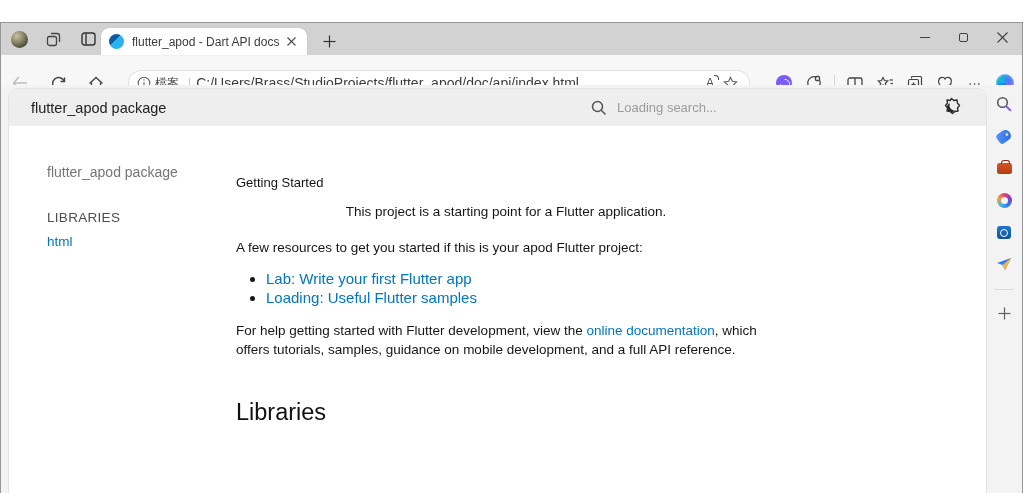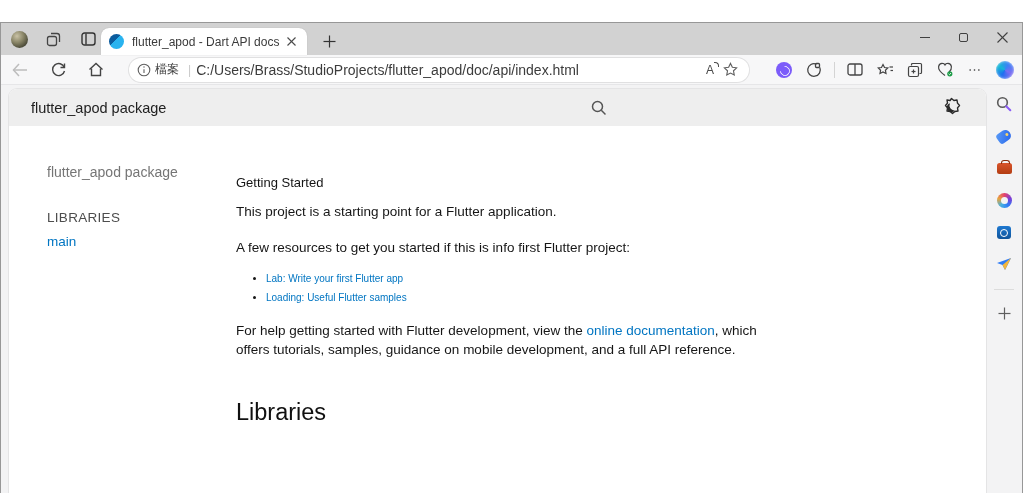--- a/index.html
+++ b/index.html
@@ -19,21 +19,21 @@
              background:linear-gradient(135deg,#0b5c9e 0%, #0b5c9e 42%, #29b3ef 42%, #29b3ef 100%); }
   .tab-title { font-size:12px; color:#3a3a3a; margin-left:8px; white-space:nowrap; overflow:hidden; flex:1; }
   .tab-close { width:16px; height:16px; display:flex; align-items:center; justify-content:center; border-radius:4px; }
   .newtab { position:absolute; left:318px; top:8px; width:20px; height:20px; display:flex; align-items:center; justify-content:center; border-radius:4px; }
   .wincontrols { position:absolute; right:0; top:0; height:32px; display:flex; }
   .winbtn { width:39px; height:28px; display:flex; align-items:center; justify-content:center; }
   .min-glyph { width:10px; height:0; border-top:1px solid #404040; display:block; }
   .max-glyph { width:9px; height:9px; border:1px solid #404040; border-radius:2px; display:block; }
 
   
-  .toolbar { height:30px; background:#f7f7f8; display:flex; align-items:center; padding:0 6px; border-bottom:1px solid #e6e6e8;gap:12px; }
+  .toolbar { height:30px; background:#f7f7f8; display:flex; align-items:flex-start; padding:16px 6px; border-bottom:1px solid #e6e6e8;gap:12px; }
   .tb-icon { width:26px; height:24px; display:flex; align-items:center; justify-content:center; border-radius:5px; flex:0 0 auto; }
   .pill { margin-left:8px; width:620px; height:24px; background:#fff; border-radius:12px;
           box-shadow:0 0 0 1px rgba(0,0,0,.09); display:flex; align-items:center; padding:0 8px; }
   .pill .site-label { font-size:12px; color:#3c3c3c; margin:0 4px 0 4px; white-space:nowrap; }
   .pill .sep { color:#c9c9c9; font-size:12px; margin:0 5px; }
   .pill .url { font-size:14px; color:#3c3c3c; white-space:nowrap; overflow:hidden; flex:1; }
   .read-aloud { font-size:12px; color:#4a4a4a; position:relative; padding-right:5px; }
   .read-aloud::after { content:""; position:absolute; right:0; top:-1px; width:4px; height:4px;
           border:1px solid #4a4a4a; border-left:none; border-bottom:none; border-radius:0 4px 0 0; }
   .right-icons { display:flex; align-items:center; margin-left:10px; gap:4px; }
@@ -65,24 +65,24 @@
   .doc-nav { width:227px; padding:38px 0 0 38px; flex:0 0 auto; }
   .nav-pkg { font-size:14px; color:#757575; }
   .nav-section { font-size:13.5px; color:#4d4d4d; letter-spacing:.3px; margin-top:30px; }
   .nav-link { font-size:13.5px; margin-top:9px; }
   a.lnk { color:#0175C2; text-decoration:none; cursor:pointer; }
   .doc-main { width:540px; padding-top:24px; color:#161616; }
   .doc-main h1 { font-size:22px; font-weight:500; color:#101010; }
   .doc-main .lead { font-size:13.5px; margin-top:11px; }
   .doc-main h2 { font-size:13px; font-weight:400; margin-top:25px; color:#141414; }
   .doc-main p { font-size:13.5px; line-height:19px; }
-  .doc-main .p1 { margin-top:12px; }
+  .doc-main .p1 { margin-top:12px;text-align:center; }
   .doc-main .p2 { margin-top:17px; }
   .doc-main ul { margin-top:12px; padding-left:30px; }
-  .doc-main li { font-size:10px; line-height:19px; }
+  .doc-main li { font-size:15px; line-height:19px; }
   .doc-main .p3 { margin-top:14px; }
   .doc-main h1.lib { font-size:23.5px; margin-top:40px; }
   .doc-main .lib-link { margin-top:24px; }
 
   
   .edge-rail { width:36px; flex:0 0 auto; display:flex; flex-direction:column; align-items:center; padding-top:10px; gap:14px; }
   .rail-icon { width:18px; height:18px; display:flex; align-items:center; justify-content:center; }
   .tag-icon { width:14px; height:11px; border-radius:3px 5px 5px 3px; transform:rotate(-35deg);
               background:linear-gradient(135deg,#5a9bf6,#2563eb); position:relative; }
   .tag-icon::after { content:""; position:absolute; right:2px; top:3.5px; width:3px; height:3px; border-radius:50%; background:#f8d469; }
@@ -241,42 +241,43 @@
 
     <div class="viewport">
 
       <div class="doc-header">
         <span class="doc-title">flutter_apod package</span>
         <div class="doc-search">
           <svg width="16" height="16" viewBox="0 0 16 16" fill="none" stroke="#555" stroke-width="1.5">
             <circle cx="6.5" cy="6.5" r="5"></circle>
               <line x1="10.3" y1="10.3" x2="14.5" y2="14.5"></line>
           </svg>
+          <input type="text" placeholder="Loading search..." style="">
         </div>
         <div class="theme-toggle">
           <svg width="21" height="21" viewBox="0 0 21 21" fill="none" stroke="#2b2b2b" stroke-width="1.4">
             <path d="M10.5 1.5 l2.4 2 3.1-.5.5 3.1 2 2.4 -2 2.4.5 3.1 -3.1.5 -2.4 2 -2.4-2 -3.1-.5.5-3.1 -2-2.4 2-2.4 -.5-3.1 3.1.5z" stroke-linejoin="round"></path>
             <path d="M9 6.2 a4.6 4.6 0 1 0 5 7.2 a5 5 0 0 1 -5 -7.2z" fill="#2b2b2b" stroke="none"></path>
           </svg>
         </div>
       </div>
 
       <div class="doc-body">
 
         <div class="doc-nav">
           <div class="nav-pkg">flutter_apod package</div>
           <div class="nav-section">LIBRARIES</div>
-          <div class="nav-link"><a class="lnk">main</a></div>
+          <div class="nav-link"><a class="lnk">html</a></div>
         </div>
 
         <div class="doc-main">
 
           <h2>Getting Started</h2>
           <p class="p1">This project is a starting point for a Flutter application.</p>
-          <p class="p2">A few resources to get you started if this is info first Flutter project:</p>
+          <p class="p2">A few resources to get you started if this is your apod Flutter project:</p>
 
           <ul>
             <li>
               <a class="lnk">Lab: Write your first Flutter app</a>
             </li>
             <li>
               <a class="lnk">Loading: Useful Flutter samples</a>
             </li>
           </ul>
 

